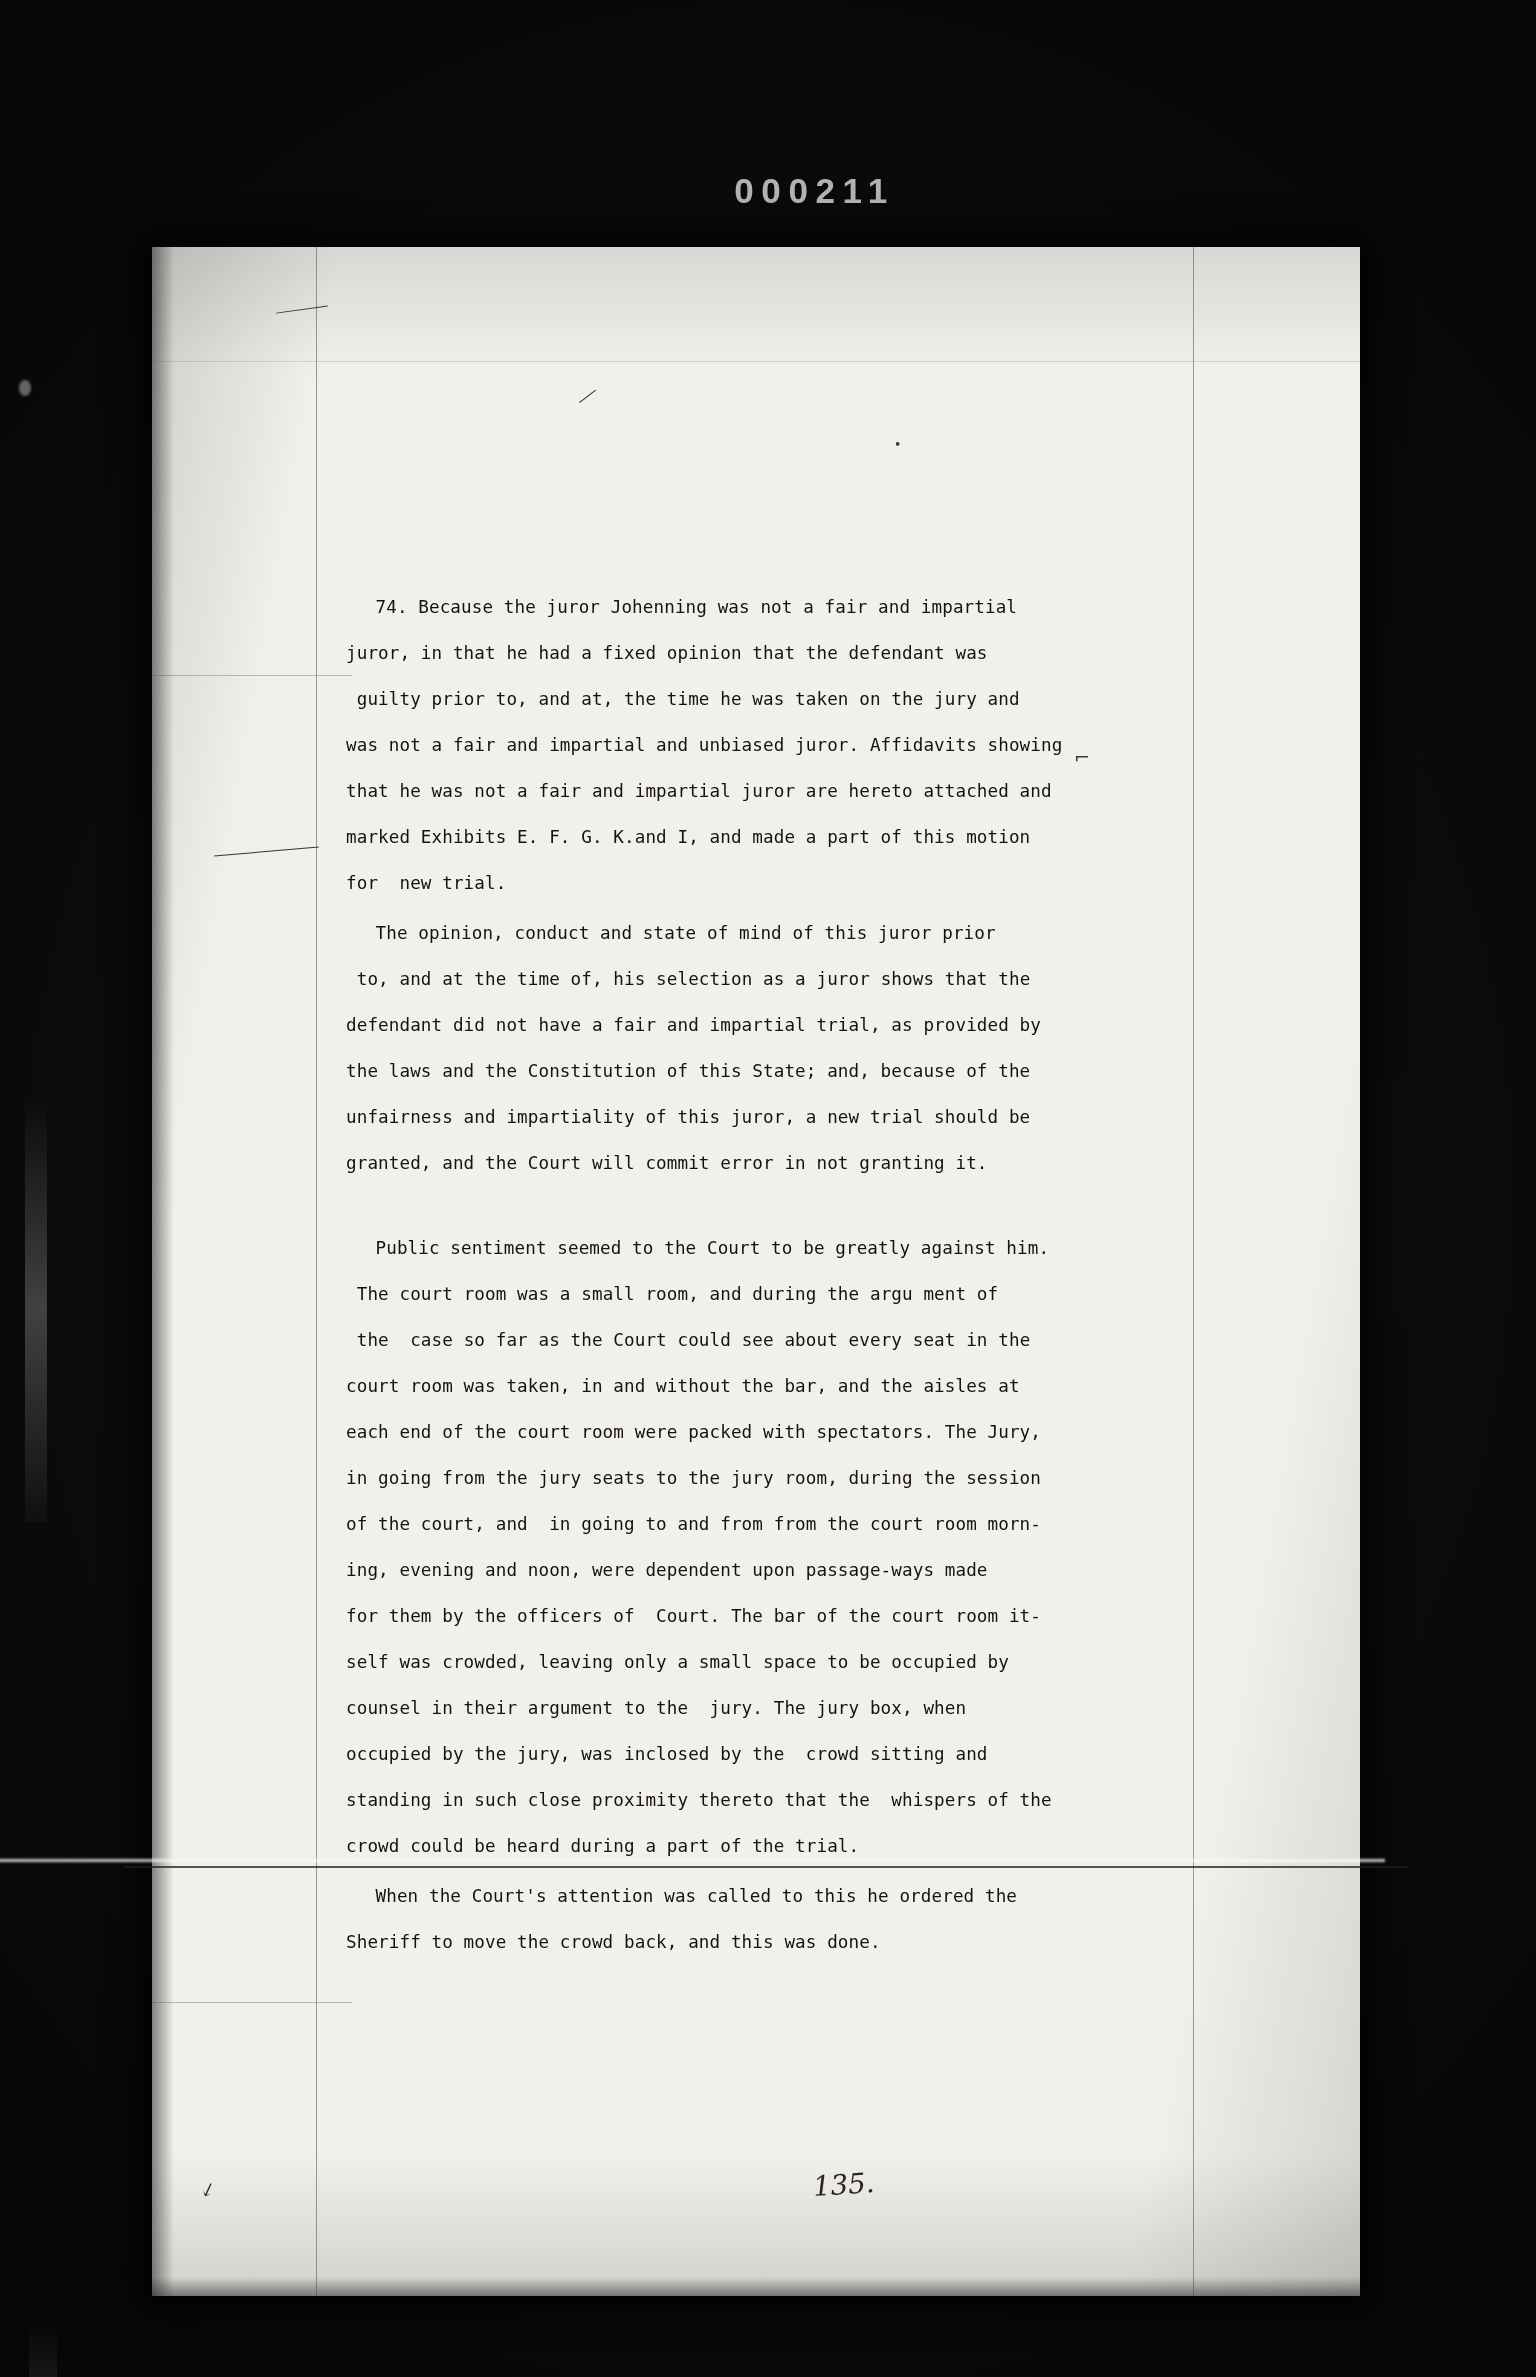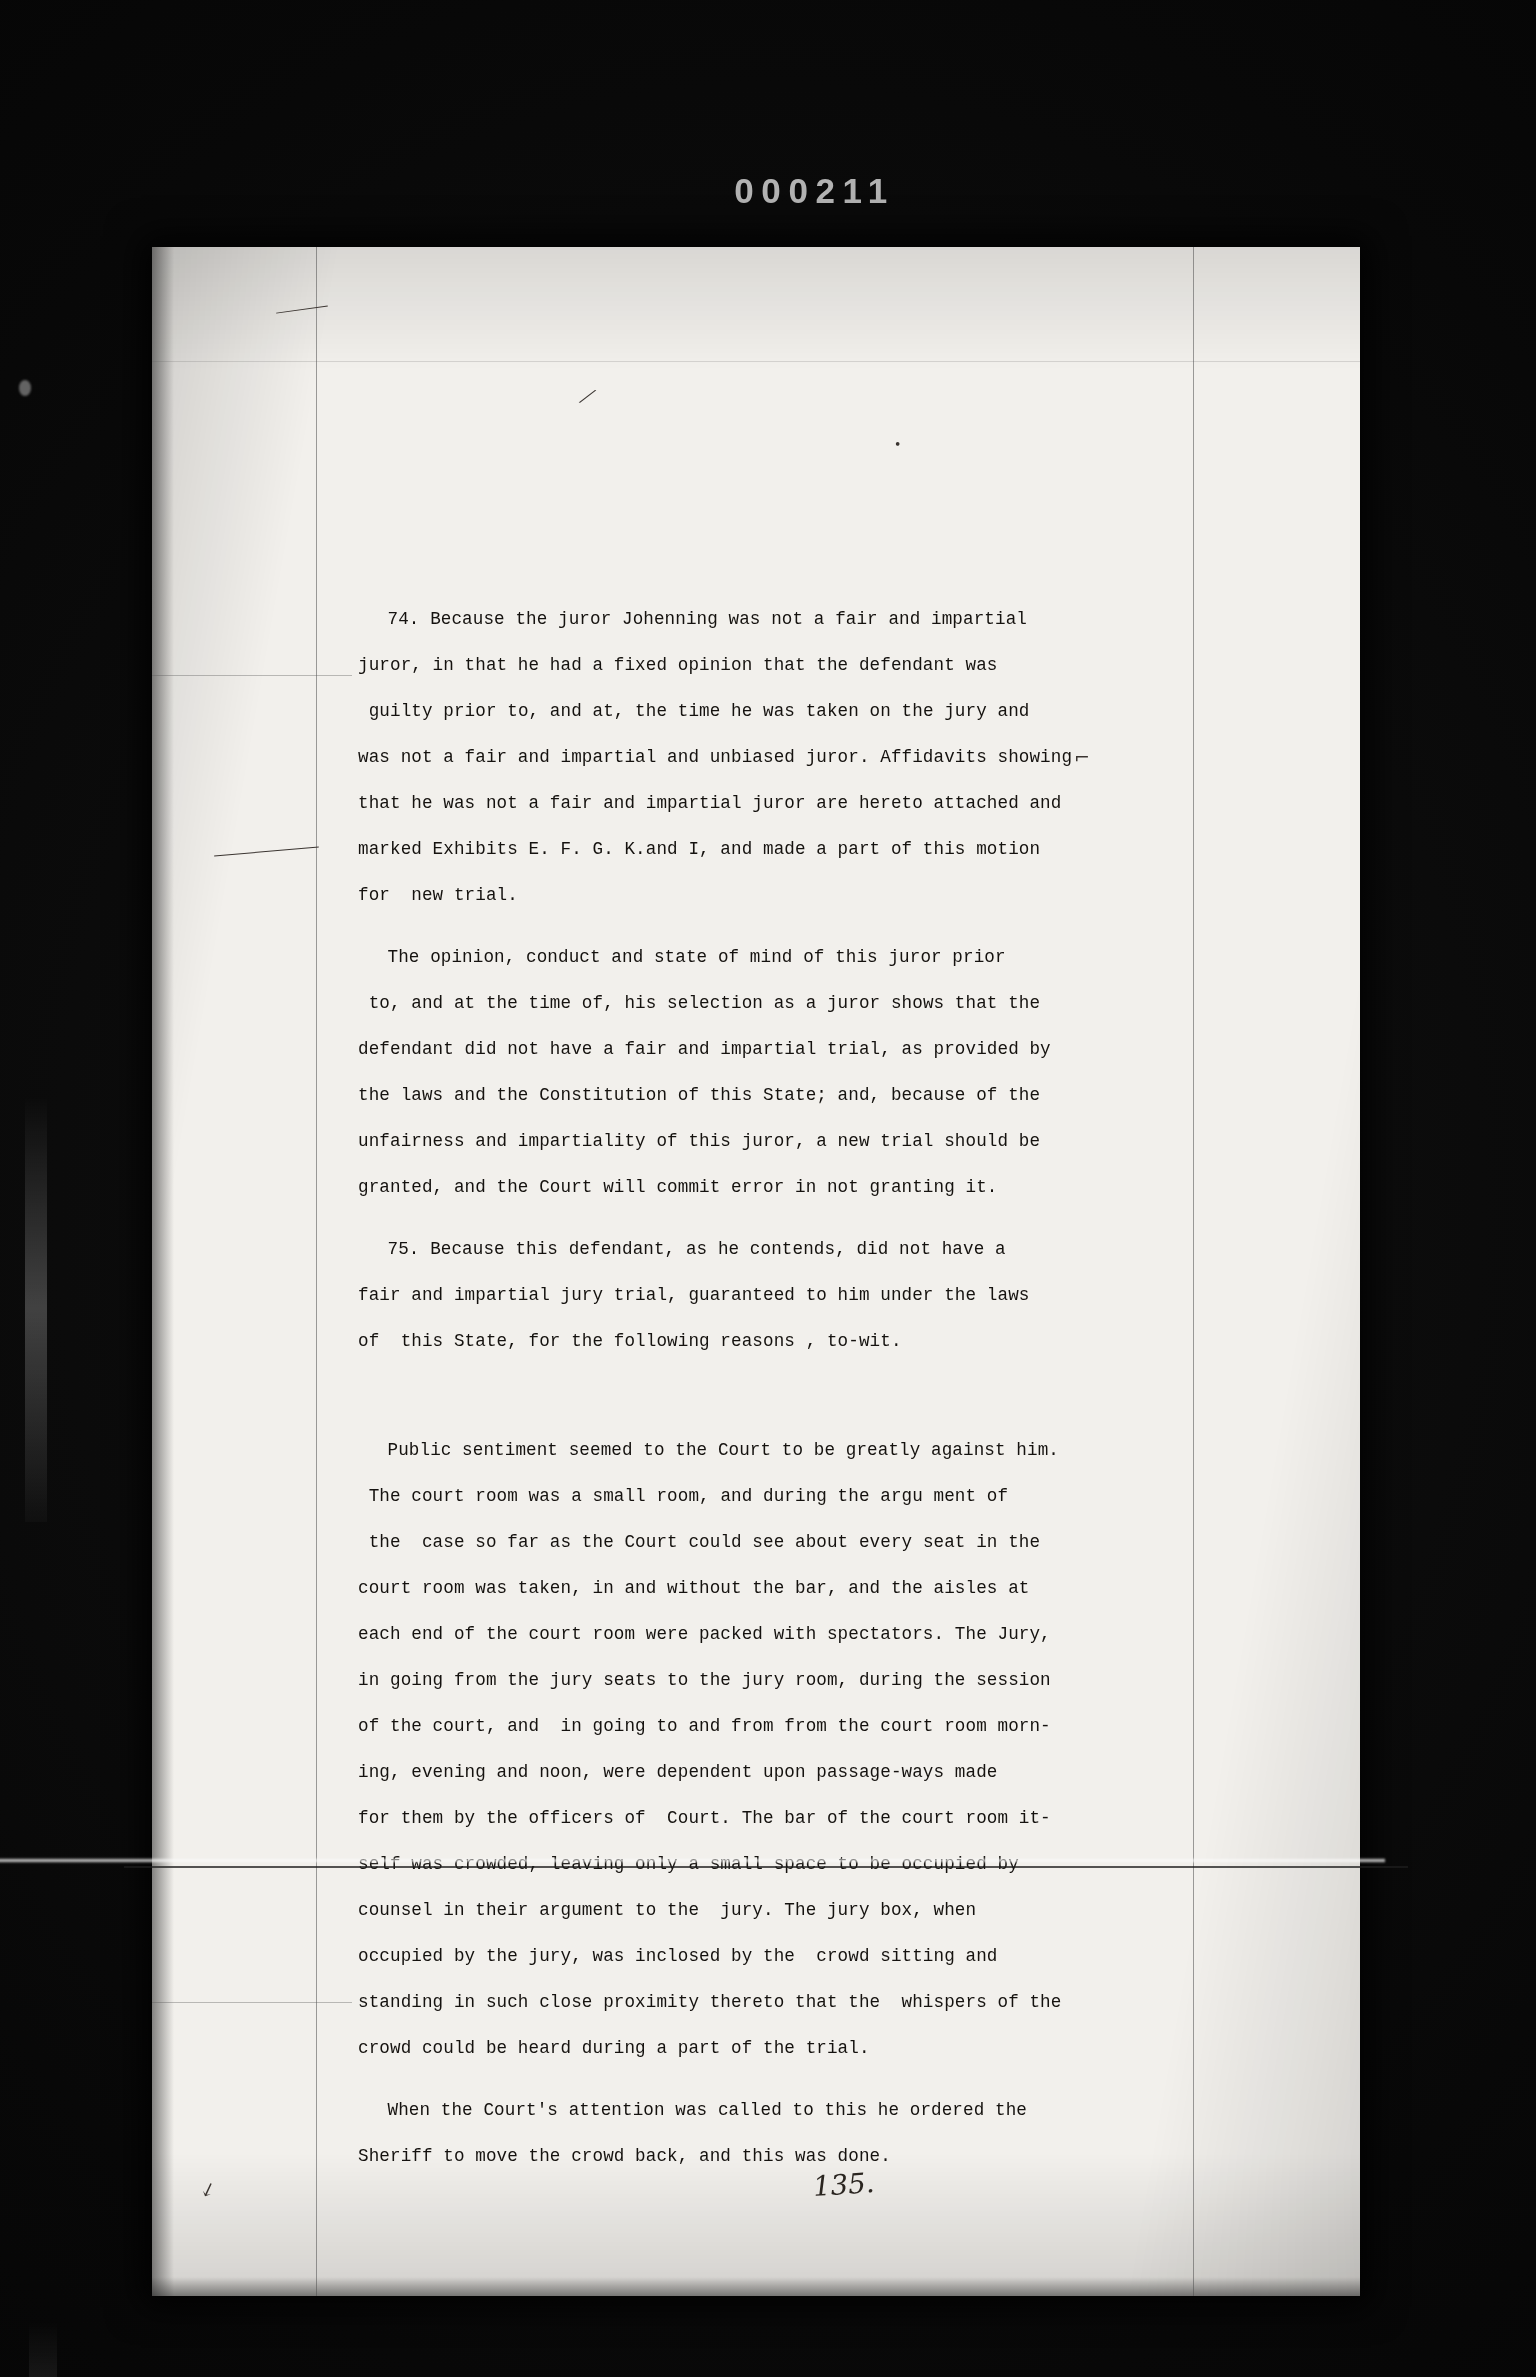--- a/index.html
+++ b/index.html
@@ -123,23 +123,22 @@
     left: 190px;
     top: 333px;
     width: 932px;
     color: #15120f;
     font-family: "DejaVu Sans Mono", monospace;
     font-size: 17.6px;
     line-height: 46px;
     letter-spacing: 0.1px;
   }
   #body-text p {
-    margin: 16px;
+    margin: 4px;
     white-space: pre-wrap;
-    font-family: Liberation Mono, monospace;
   }
   #body-text p.indent {
     text-indent: 29.5px;
   }
   #body-text .gap {
     display: block;
     height: 31px;
   }
 
   
@@ -196,23 +195,20 @@
 was not a fair and impartial and unbiased juror. Affidavits showing
 that he was not a fair and impartial juror are hereto attached and
 marked Exhibits E. F. G. K.and I, and made a part of this motion
 for  new trial.</p>
     <p class="indent">The opinion, conduct and state of mind of this juror prior
  to, and at the time of, his selection as a juror shows that the
 defendant did not have a fair and impartial trial, as provided by
 the laws and the Constitution of this State; and, because of the
 unfairness and impartiality of this juror, a new trial should be
 granted, and the Court will commit error in not granting it.</p>
-    <p class="indent">75. Because this defendant, as he contends, did not have a
-fair and impartial jury trial, guaranteed to him under the laws
-of  this State, for the following reasons , to-wit.</p>
     <span class="gap"></span>
     <p class="indent">Public sentiment seemed to the Court to be greatly against him.
  The court room was a small room, and during the argu ment of
  the  case so far as the Court could see about every seat in the
 court room was taken, in and without the bar, and the aisles at
 each end of the court room were packed with spectators. The Jury,
 in going from the jury seats to the jury room, during the session
 of the court, and  in going to and from from the court room morn-
 ing, evening and noon, were dependent upon passage-ways made
 for them by the officers of  Court. The bar of the court room it-

